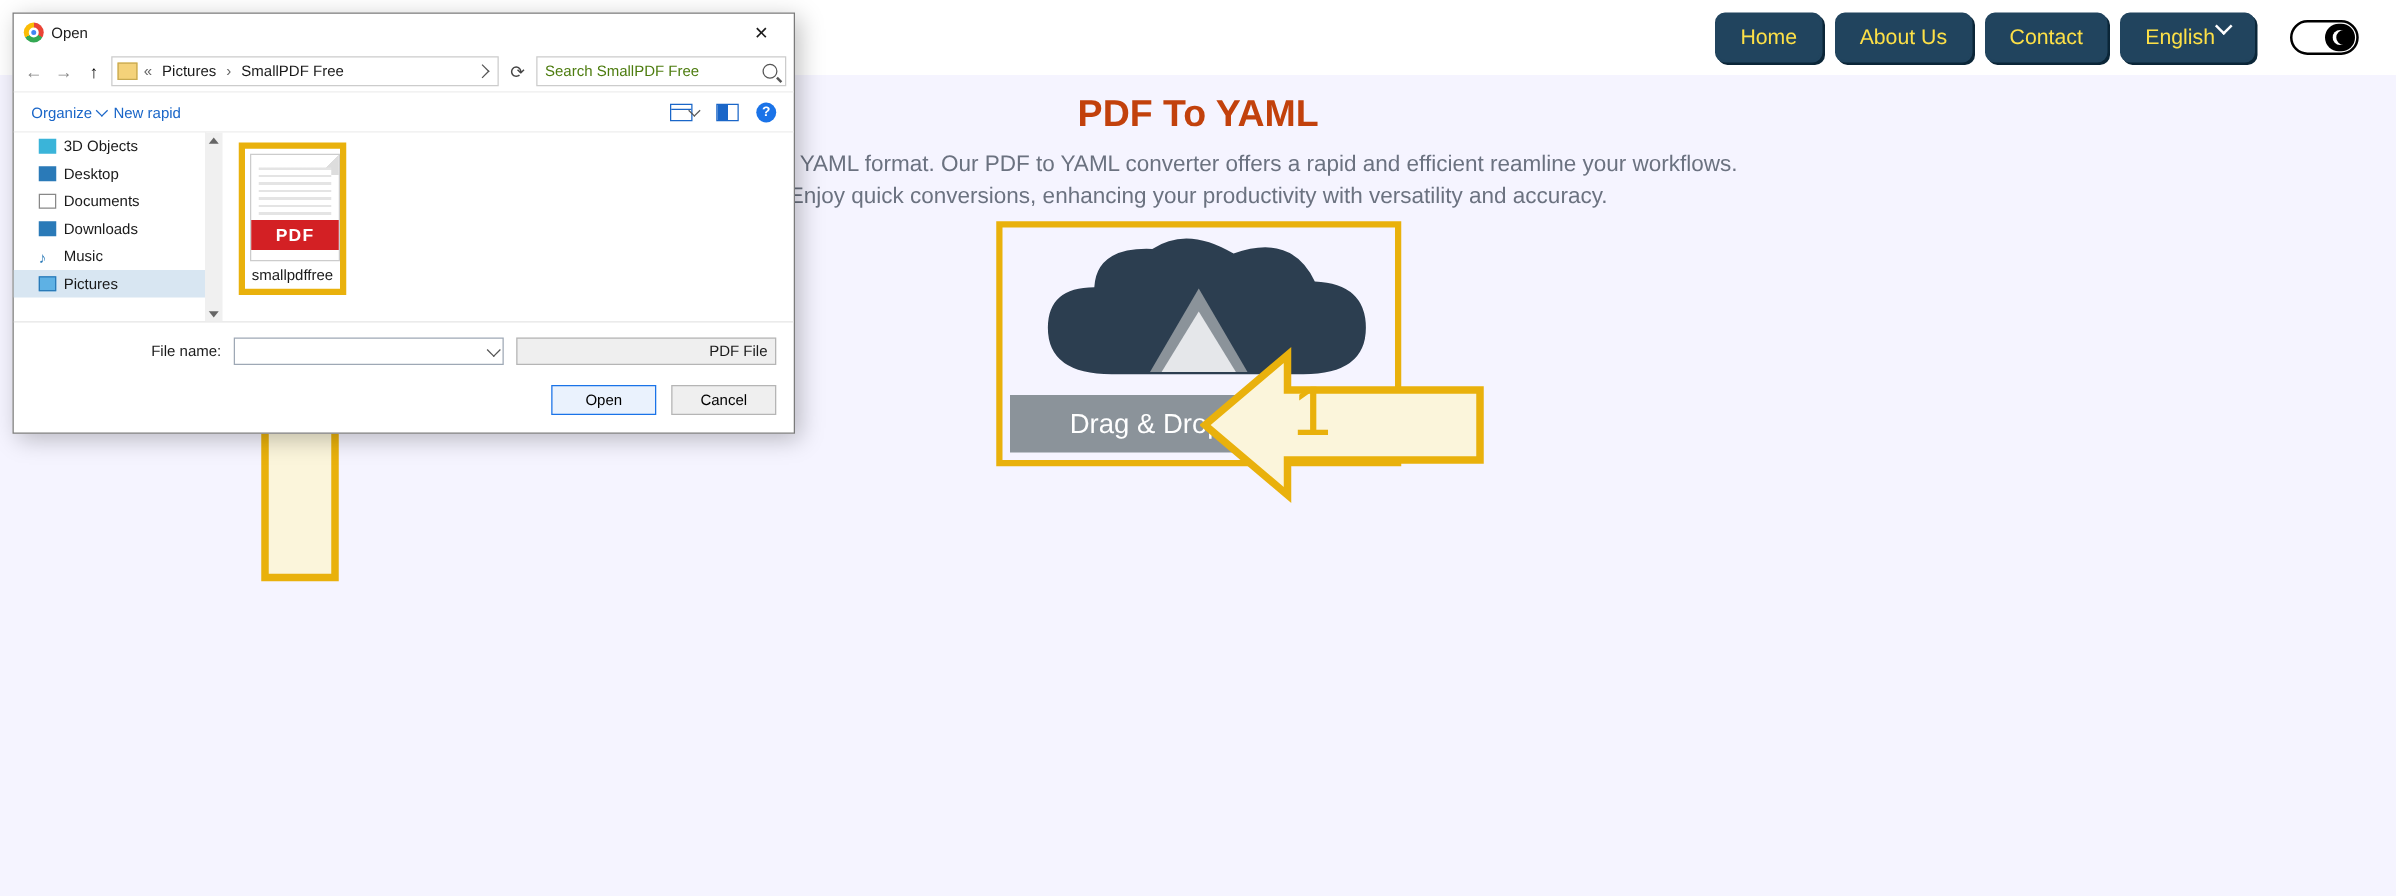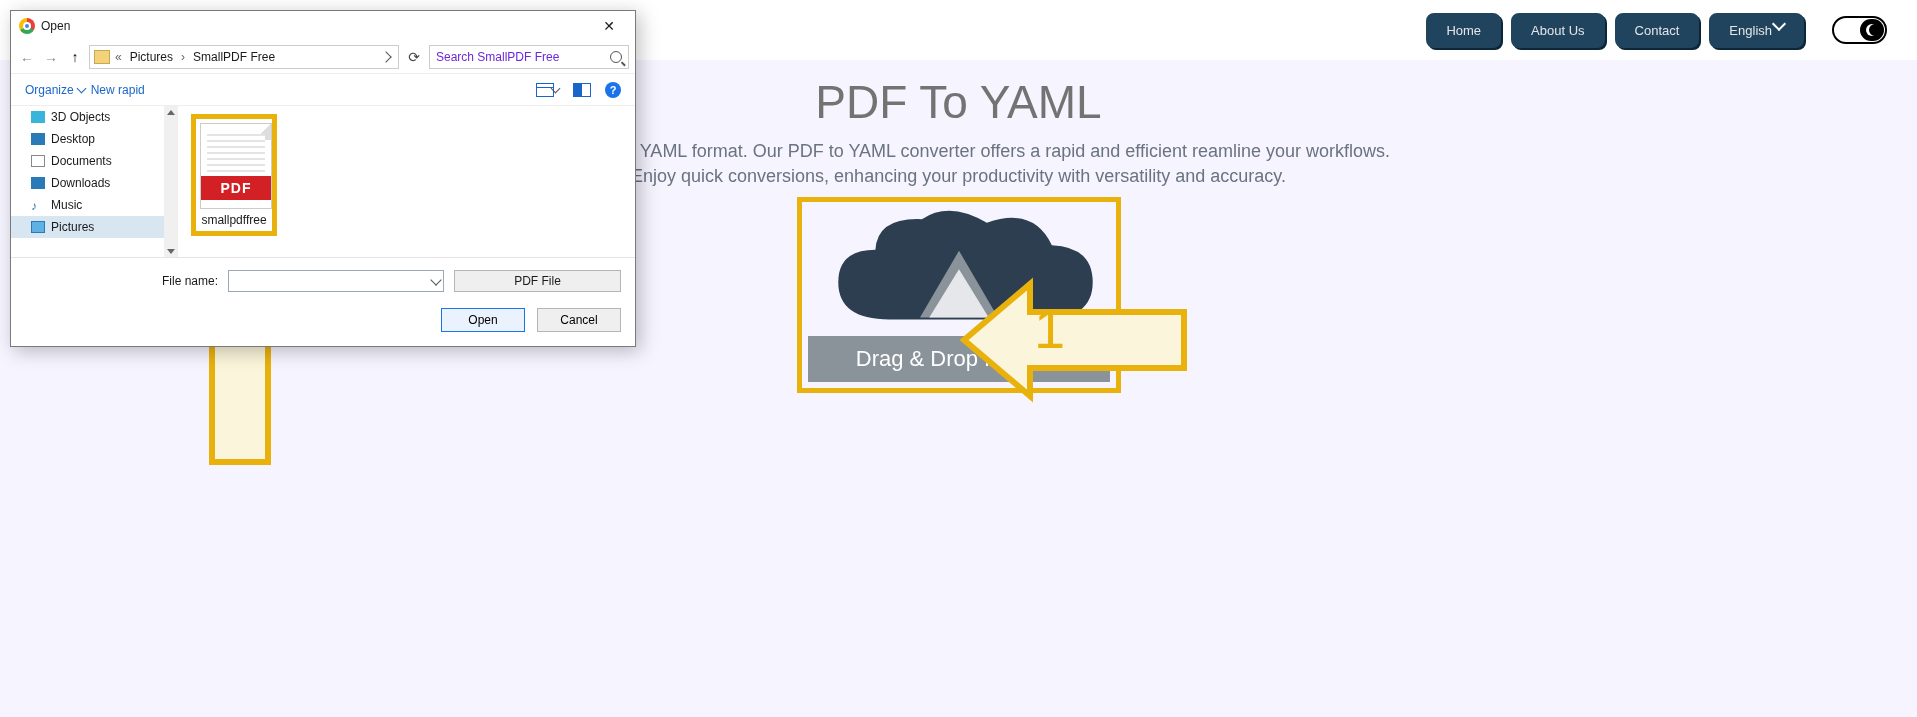--- a/index.html
+++ b/index.html
@@ -19,24 +19,24 @@
       background: #ffffff;
       display: flex;
       justify-content: flex-end;
       align-items: center;
       padding: 0 30px;
       gap: 10px;
     }
     .nav .btn {
       background: #21445e;
       border: 2px solid #21445e;
-      color: #e5e5e5;
+      color: #fde047;
       border-radius: 8px;
       padding: 8px 18px;
-      font-size: 13px;
+      font-size: 17px;
       cursor: pointer;
       box-shadow: 2px 2px 0 #0b2638;
     }
     .nav .btn.lang { display: flex; align-items: flex-start; gap: 2px; }
     .chev { width: 10px; height: 10px; border-right: 2px solid #fff; border-bottom: 2px solid #fff; transform: rotate(45deg); margin-top: -4px; }
     .toggle {
       margin-left: 18px;
       width: 55px; height: 28px;
       border: 2px solid #000;
       border-radius: 14px;
@@ -52,21 +52,21 @@
     }
     .moon { width:12px; height:12px; border-radius:50%; box-shadow: 3px 0 0 0 #fff inset; }
 
     
     .page {
       position: absolute;
       top: 60px; left: 0; right: 0; bottom: 0;
       text-align: center;
       padding-top: 15px;
     }
-    .page h1 { font-size: 46px; font-weight: 400; color: #737373; font-family: "Segoe UI", sans-serif; }
+    .page h1 { font-size: 30px; font-weight: 700; color: #c2410c; font-family: "Segoe UI", sans-serif; }
     .page p.sub {
       max-width: 900px;
       margin: 10px auto 0;
       font-size: 18px;
       color: #6b7280;
       line-height: 1.4;
     }
     .dropzone {
       width: 324px;
       margin: 8px auto 0;
@@ -154,21 +154,21 @@
       display:flex; align-items:center;
       padding:0 4px; gap:2px;
     }
     .crumb .folder-ico{width:16px;height:14px;background:#f4d27a;border:1px solid #c8a951;}
     .crumb .sep{color:#666;padding:0 3px;}
     .crumb .cv{display:inline-block;width:8px;height:8px;border-right:1px solid #555;border-bottom:1px solid #555;transform:rotate(-45deg);margin:0 4px;}
     .crumb .seg{padding:2px 3px;}
     .refresh{width:22px;text-align:center;color:#444;font-size:14px;}
     .searchbox{
       width:200px;height:24px;border:1px solid #ccc;display:flex;align-items:center;
-      padding:0 6px; color:#6d28d9; justify-content:space-between;
+      padding:0 6px; color:#4d7c0f; justify-content:space-between;
     }
     .mag{width:12px;height:12px;border:1.5px solid #555;border-radius:50%;position:relative;}
     .mag::after{content:"";position:absolute;width:5px;height:1.5px;background:#555;transform:rotate(45deg);right:-5px;bottom:-2px;}
     .toolbar{
       height:32px;border-top:1px solid #eee;display:flex;align-items:center;padding:0 14px;gap:6px;
     }
     .toolbar .org{color:#1a66c8;display:flex;align-items:center;gap:4px;}
     .dd{width:7px;height:7px;border-right:1px solid #1a66c8;border-bottom:1px solid #1a66c8;transform:rotate(45deg);margin-top:-3px;}
     .toolbar .new{color:#1a66c8;}
     .toolbar .right{margin-left:auto;display:flex;align-items:center;gap:14px;}
@@ -206,21 +206,21 @@
       border-top:1px solid #e5e5e5;padding:12px 14px 14px;
     }
     .row1{display:flex;align-items:center;justify-content:flex-end;gap:10px;}
     .row1 label{font-size:12px;}
     .row1 .fname-in{
       width:216px;height:22px;border:1px solid #9ea8b5;padding:0 4px;font-size:12px;position:relative;
       display:flex;align-items:center;
     }
     .fname-in .combo-dd{position:absolute;right:3px;top:5px;width:8px;height:8px;border-right:1px solid #555;border-bottom:1px solid #555;transform:rotate(45deg);}
     .ftype{
-      width:167px;height:22px;border:1px solid #b5b5b5;background:#efefef;display:flex;align-items:center;padding:0 6px;justify-content:center;font-size:12px;
+      width:208px;height:22px;border:1px solid #b5b5b5;background:#efefef;display:flex;align-items:center;padding:0 6px;justify-content:flex-end;font-size:12px;
     }
     .row2{display:flex;justify-content:flex-end;gap:12px;margin-top:16px;}
     .winbtn{width:84px;height:24px;border:1px solid #b5b5b5;background:#efefef;font-size:12px;cursor:pointer;}
     .winbtn.primary{border:1.5px solid #1a73e8;background:#eaf2fd;}
   </style>
 </head>
 <body>
 
 <div class="nav">
   <button class="btn">Home</button>

